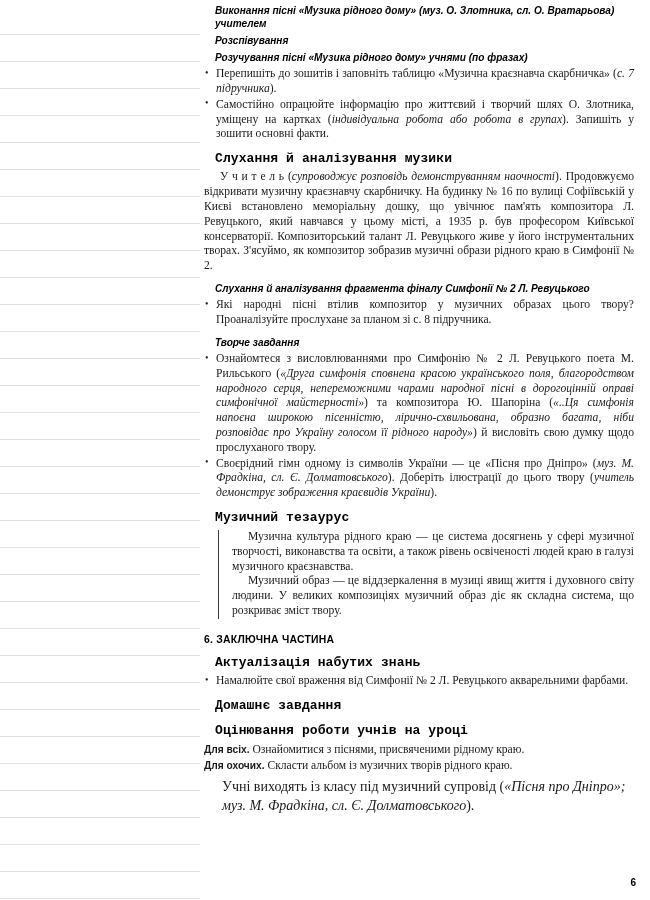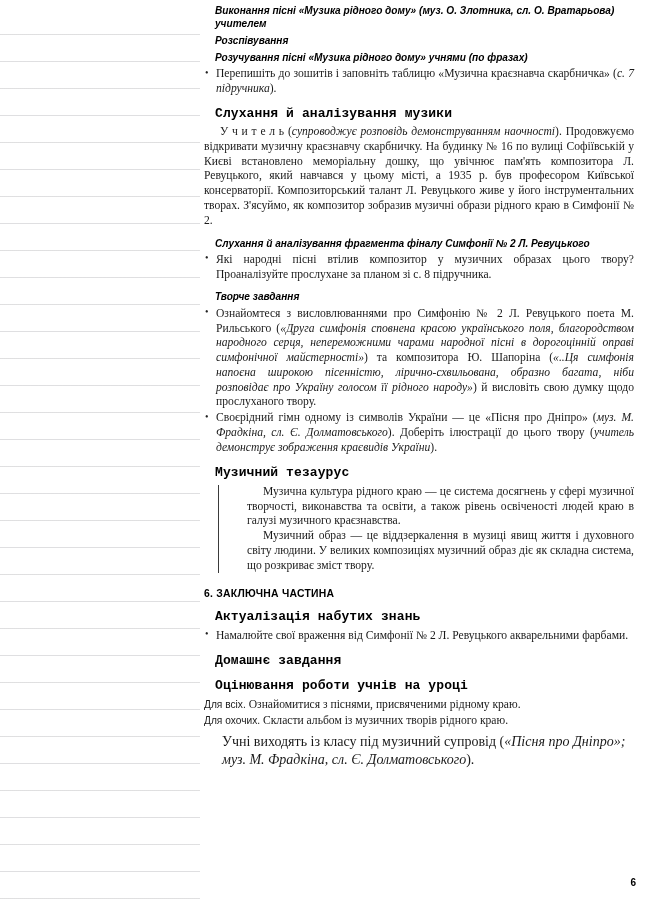--- a/index.html
+++ b/index.html
@@ -103,40 +103,40 @@
     top: -0.5px;
     font-size: 10px;
     color: #222;
   }
 
   i, .it { font-style: italic; }
 
   
   .thesaurus {
     margin: 4px 0 0 14px;
-    padding-left: 28px;
+    padding-left: 13px;
     border-left: 1.3px solid #3a3a3a;
   }
   .thesaurus p {
     font-size: 11.6px;
     line-height: 1.275;
     margin: 0;
     text-align: justify;
     text-indent: 16px;
   }
 
   
   .hw-line {
     font-size: 11.6px;
     line-height: 1.3;
     margin: 1px 0 0 0;
   }
   .hw-line b {
     font-family: "Liberation Sans", "DejaVu Sans", sans-serif;
-    font-weight: normal;
+    font-weight: bold;
     font-size: 10.2px;
   }
   .hw-note {
     margin: 5px 0 0 18px;
     font-size: 14px;
     line-height: 1.3;
   }
 
   .pagenum {
     position: absolute;
@@ -156,20 +156,21 @@
 <div id="page">
 
   <div class="h-italic tight">Виконання пісні «Музика рідного дому» (муз. О. Злотника, сл. О. Вратарьова) учителем</div>
 
   <div class="h-italic top">Розспівування</div>
 
   <div class="h-italic tight">Розучування пісні «Музика рідного дому» учнями (по фразах)</div>
 
   <ul class="bullets">
     <li><span>Перепишіть до зошитів і заповніть таблицю «Музична краєзнавча скарбничка» (</span><i>с. 7 підручника</i><span>).</span></li>
+    <li><span>Самостійно опрацюйте інформацію про життєвий і творчий шлях О. Злотника, уміщену на картках (</span><i>індивідуальна робота або робота в групах</i><span>). Запишіть у зошити основні факти.</span></li>
   </ul>
 
   <div class="h-section">Слухання й аналізування музики</div>
 
   <p class="body"><span>У ч и т е л ь</span> (<i>супроводжує розповідь демонструванням наочності</i><span>). Продовжуємо відкривати музичну краєзнавчу скарбничку. На будинку № 16 по вулиці Софіївській у Києві встановлено меморіальну дошку, що увічнює пам'ять композитора Л. Ревуцького, який навчався у цьому місті, а 1935 р. був професором Київської консерваторії. Композиторський талант Л. Ревуцького живе у його інструментальних творах. З'ясуймо, як композитор зобразив музичні образи рідного краю в Симфонії № 2.</span></p>
 
   <div class="h-italic">Слухання й аналізування фрагмента фіналу Симфонії № 2 Л. Ревуцького</div>
 
   <ul class="bullets">
     <li>Які народні пісні втілив композитор у музичних образах цього твору? Проаналізуйте прослухане за планом зі с. 8 підручника.</li>

